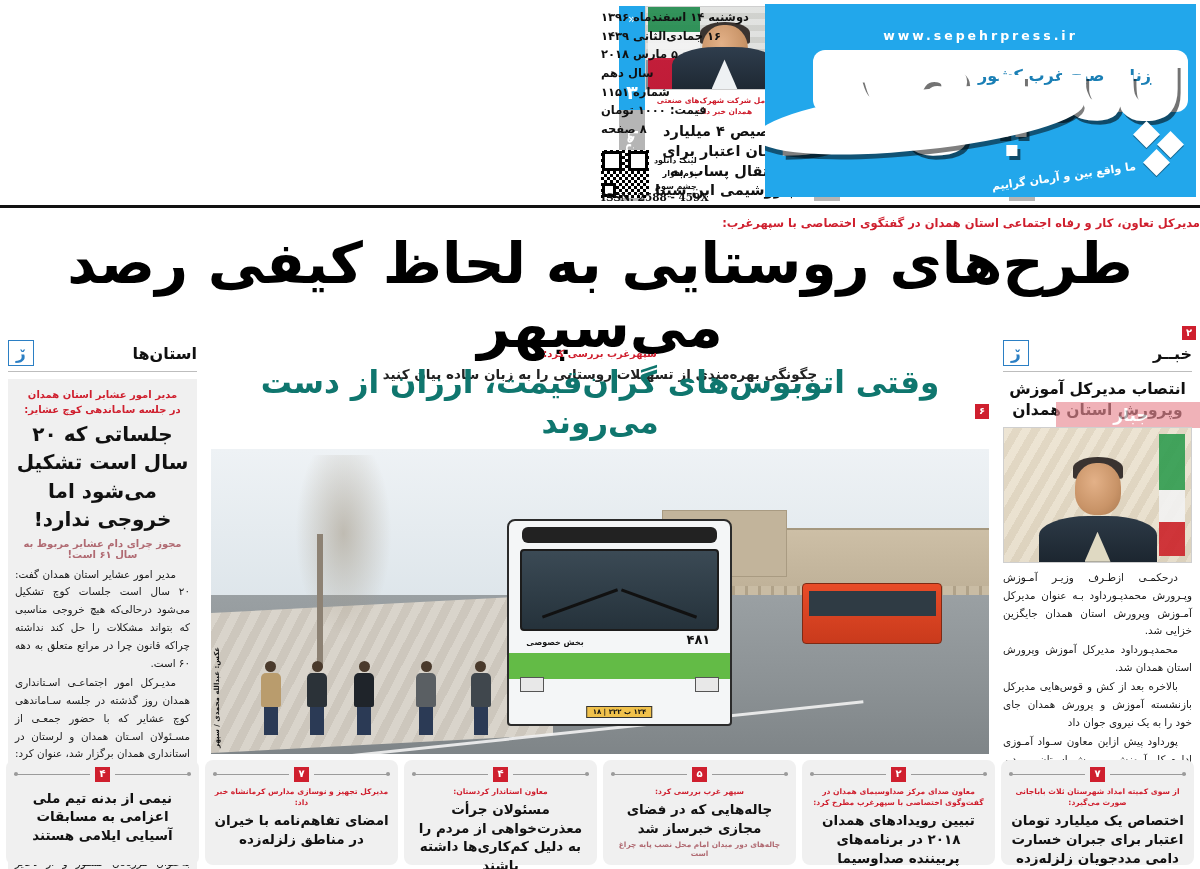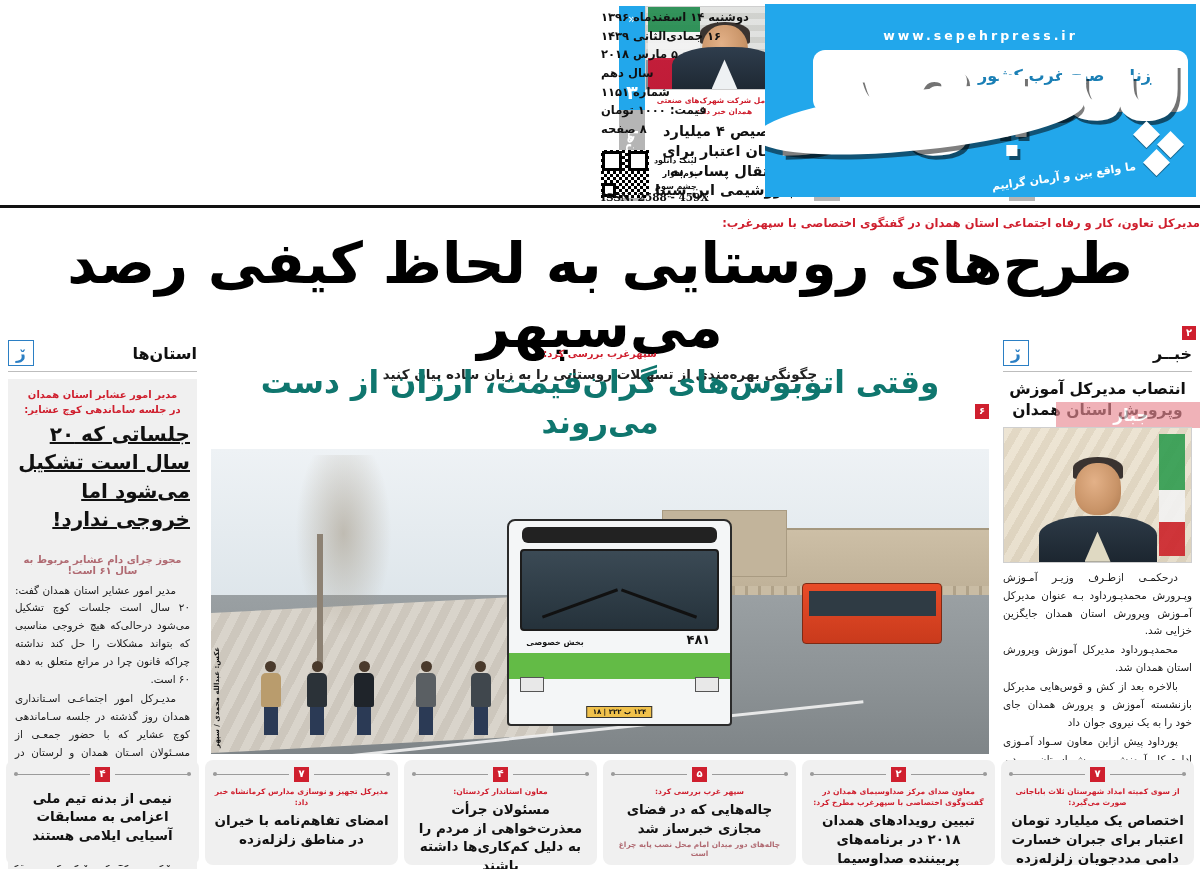--- a/index.html
+++ b/index.html
@@ -222,21 +222,21 @@
   .art-title {
     font-size:15.5px; font-weight:700; line-height:1.38;
     text-align:center; color:#111; margin-bottom:5px;
   }
   .art-kicker {
     font-size:10px; color:#cf1f2e; font-weight:700;
     text-align:center; line-height:1.5; margin-bottom:3px;
   }
   .art-big {
     font-size:20px; font-weight:700; line-height:1.42;
-    color:#111; margin-bottom:20px;text-decoration:underline;
+    text-align:center; color:#111; margin-bottom:4px;
   }
   .art-lede {
     font-size:10px; color:#b06a72; text-align:center;
     font-weight:700; margin-bottom:6px;
   }
   .art-photo {
     width:100%; height:136px; margin:4px 0 6px 0;
     border:1px solid #cfcfcf; position:relative; overflow:hidden;
     background: linear-gradient(170deg,#e4d9c8 0%,#cfc3ae 55%,#b5a991 100%);
   }

